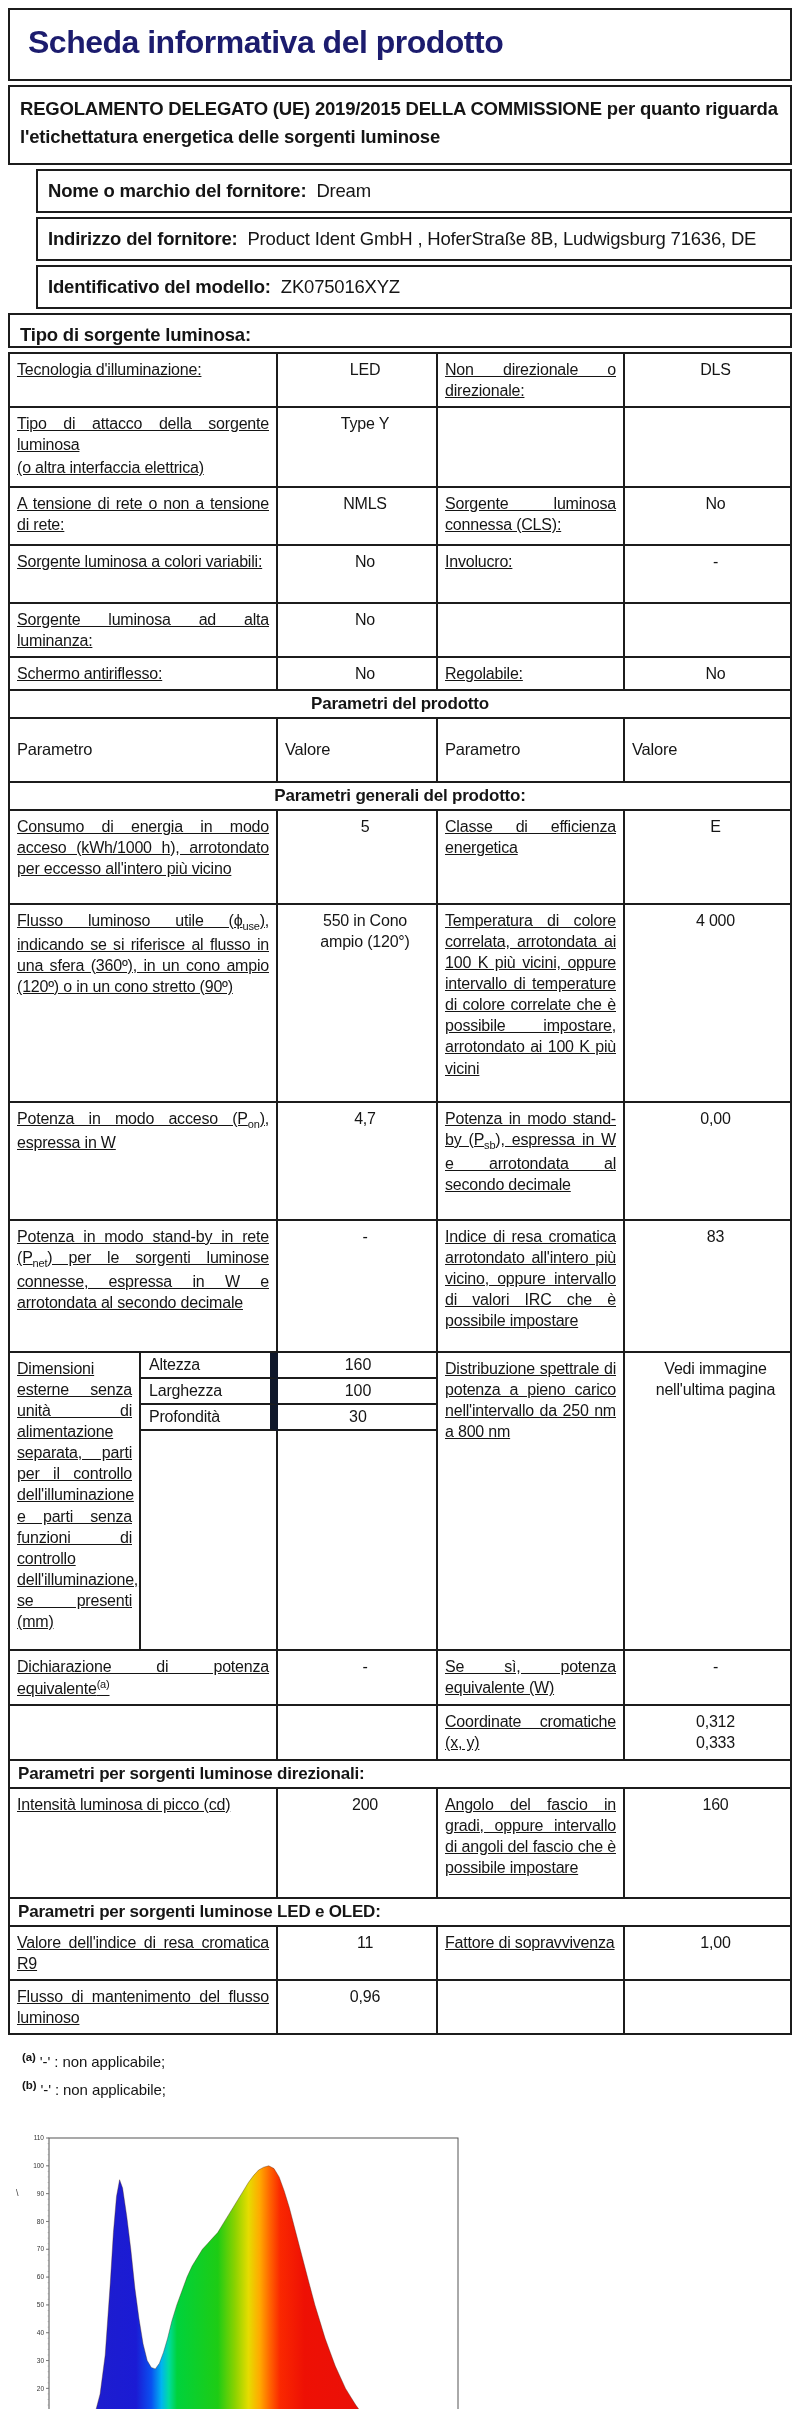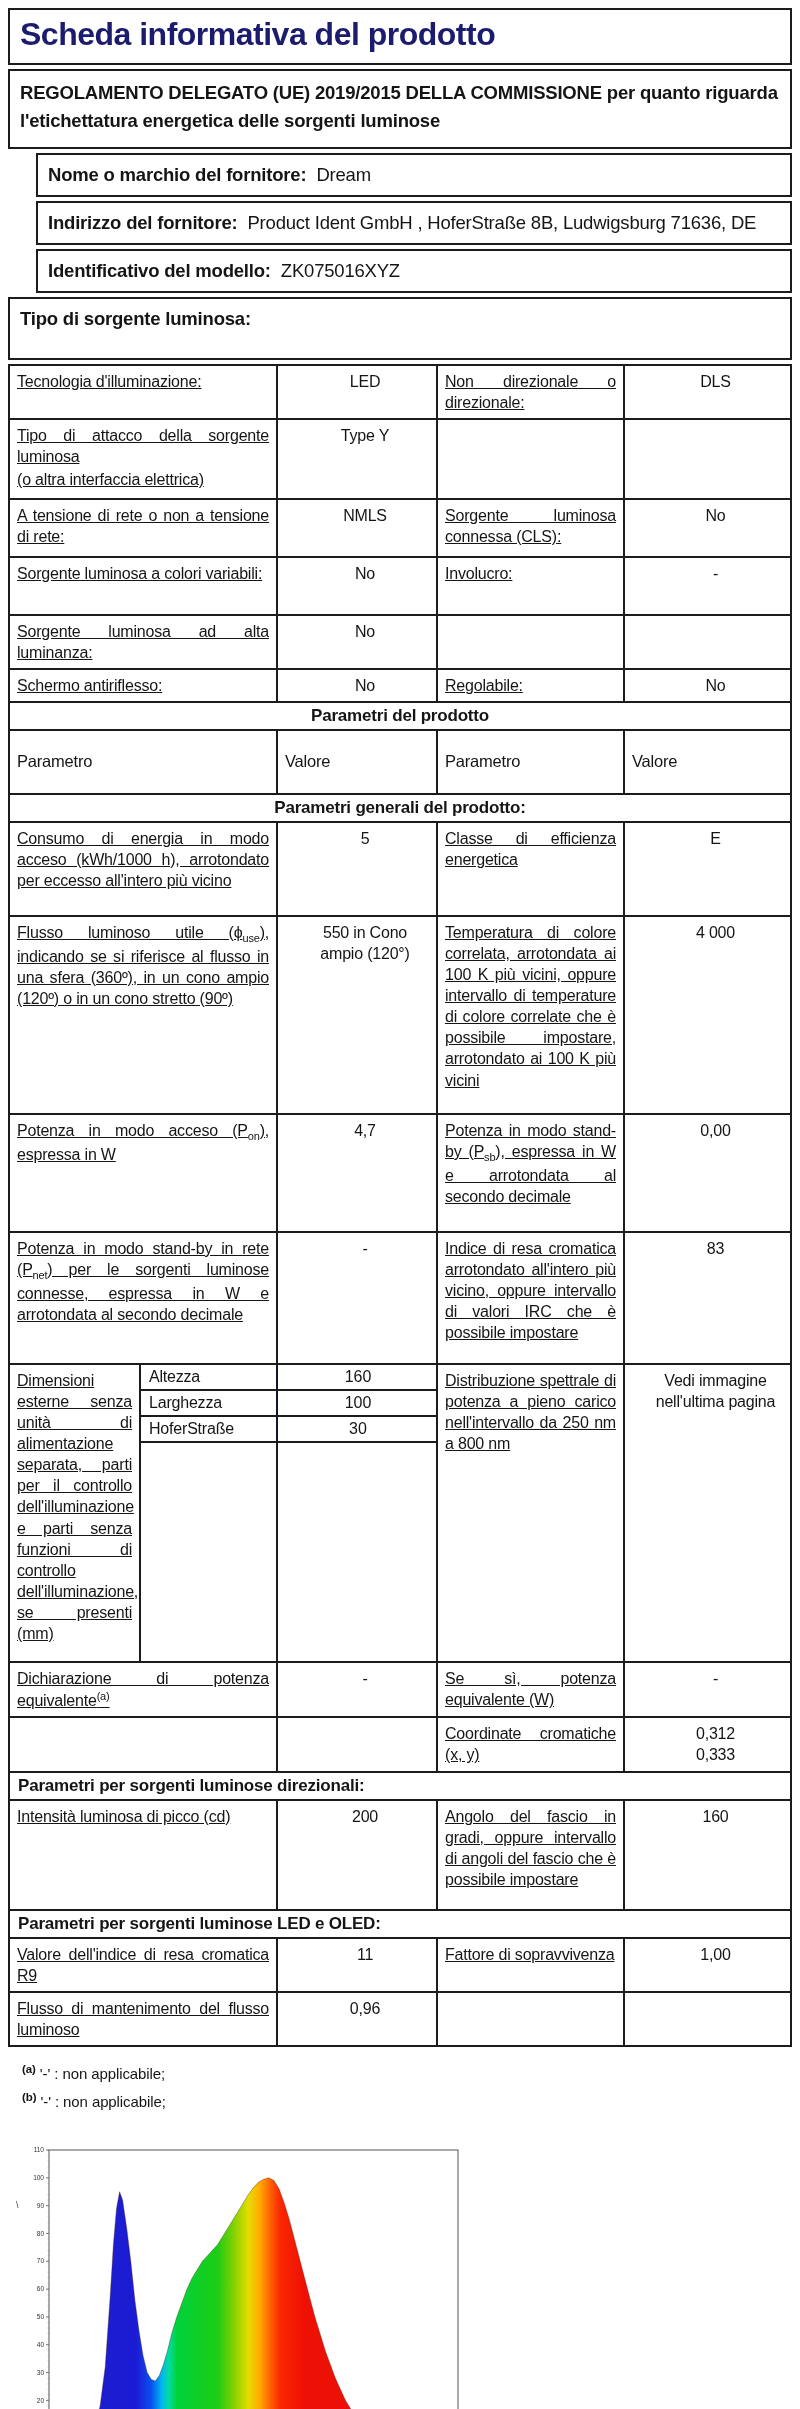--- a/index.html
+++ b/index.html
@@ -1,40 +1,40 @@
 <!DOCTYPE html>
 <html><head>
 <meta charset="utf-8">
 <style>
   html,body{margin:0;padding:0;background:#ffffff;}
   body{width:800px;min-height:2409px;position:relative;font-family:"Liberation Sans",sans-serif;color:#151515;}
   .sheet{margin:8px;}
   .box{border:2px solid #1c1c1c;margin-bottom:4px;padding:4px 10px;box-sizing:border-box;}
   .title-box{padding:6px 10px 10px 10px;}
-  h1{margin:0;font-size:32px;letter-spacing:-0.5px;color:#1c1c6e;font-weight:bold;}
+  h1{margin:8px;font-size:32px;letter-spacing:-0.5px;color:#1c1c6e;font-weight:bold;}
   .reg-box{font-size:18.5px;font-weight:600;line-height:1.5;letter-spacing:-0.2px;padding:8px 10px 12px 10px;}
   .kv-box{font-size:18.5px;padding:9px 10px;margin-left:28px;}
   .kv-label{font-weight:bold;letter-spacing:-0.2px;}
   .kv-value{font-weight:400;margin-left:10px;letter-spacing:-0.2px;}
-  .section-box{font-size:18.5px;font-weight:bold;padding:9px 10px 28px 10px;letter-spacing:-0.2px;}
+  .section-box{font-size:18.5px;font-weight:bold;padding:9px 10px 0 10px;letter-spacing:-0.2px;}
   .grid-table{border:2px solid #1c1c1c;box-sizing:border-box;}
   .grid-table>*+*{border-top:2px solid #1c1c1c;}
   .trow{display:grid;grid-template-columns:268px 160px 187px auto;box-sizing:border-box;}
   .trow.dimsrow{grid-template-columns:131px 137px 160px 187px auto;}
   .c{box-sizing:border-box;padding:5px 7px;font-size:16px;line-height:1.32;letter-spacing:-0.2px;}
   .c1,.c2,.c3{border-right:2px solid #1c1c1c;}
   .just{text-align:justify;text-decoration:underline;}
   .val{text-align:center;padding-top:5px;margin-left:16px;}
   .hdr .c{font-size:16.5px;padding:20px 7px;}
   .band{font-size:17px;font-weight:bold;padding:3px 8px;letter-spacing:-0.2px;}
   .band.center{text-align:center;}
   sub{font-size:11px;}
   sup{font-size:11px;}
   .sub-table{grid-column:2/4;display:grid;grid-template-columns:137px 160px;grid-template-rows:repeat(3,minmax(25px,min-content)) 1fr;border-right:2px solid #1c1c1c;box-sizing:border-box;}
-  .sl{border-right:2px solid #0f172a;border-bottom:2px solid #1c1c1c;padding:3px 8px;font-size:16px;letter-spacing:-0.2px;box-sizing:border-box;}
+  .sl{border-right:8px solid #0f172a;border-bottom:2px solid #1c1c1c;padding:3px 8px;font-size:16px;letter-spacing:-0.2px;box-sizing:border-box;}
   .sv{border-bottom:2px solid #1c1c1c;text-align:center;padding:3px 6px;font-size:16px;box-sizing:border-box;}
   .sl-fill{border-right:2px solid #1c1c1c;}
   .footnotes{margin:12px 0 0 14px;font-size:15px;line-height:1.75;letter-spacing:-0.1px;}
   .footnotes sup{font-size:11.5px;font-weight:600;}
   .chart-wrap{position:relative;margin:26px 0 0 8px;width:460px;}
   .stray{position:absolute;left:0;top:58px;font-size:9px;color:#444;}
 </style>
 </head>
 <body>
 
@@ -146,21 +146,21 @@
       <div class="c val">83</div>
     </div>
 
     <div class="trow dimsrow" style="min-height:298px">
       <div class="c c1 just">Dimensioni esterne senza unità di alimentazione separata, parti per il controllo dell'illuminazione e parti senza funzioni di controllo dell'illuminazione, se presenti (mm)</div>
       <div class="sub-table">
         <div class="sl">Altezza</div>
         <div class="sv">160</div>
         <div class="sl">Larghezza</div>
         <div class="sv">100</div>
-        <div class="sl">HoferStraße</div>
+        <div class="sl">Profondità</div>
         <div class="sv">30</div>
         <div class="sl-fill"></div>
         <div></div>
       </div>
       <div class="c c3 just">Distribuzione spettrale di potenza a pieno carico nell'intervallo da 250 nm a 800 nm</div>
       <div class="c val">Vedi immagine nell'ultima pagina</div>
     </div>
 
     <div class="trow" style="min-height:48px">
       <div class="c c1 just"><span>Dichiarazione di potenza equivalente</span><sup>(a)</sup></div>

